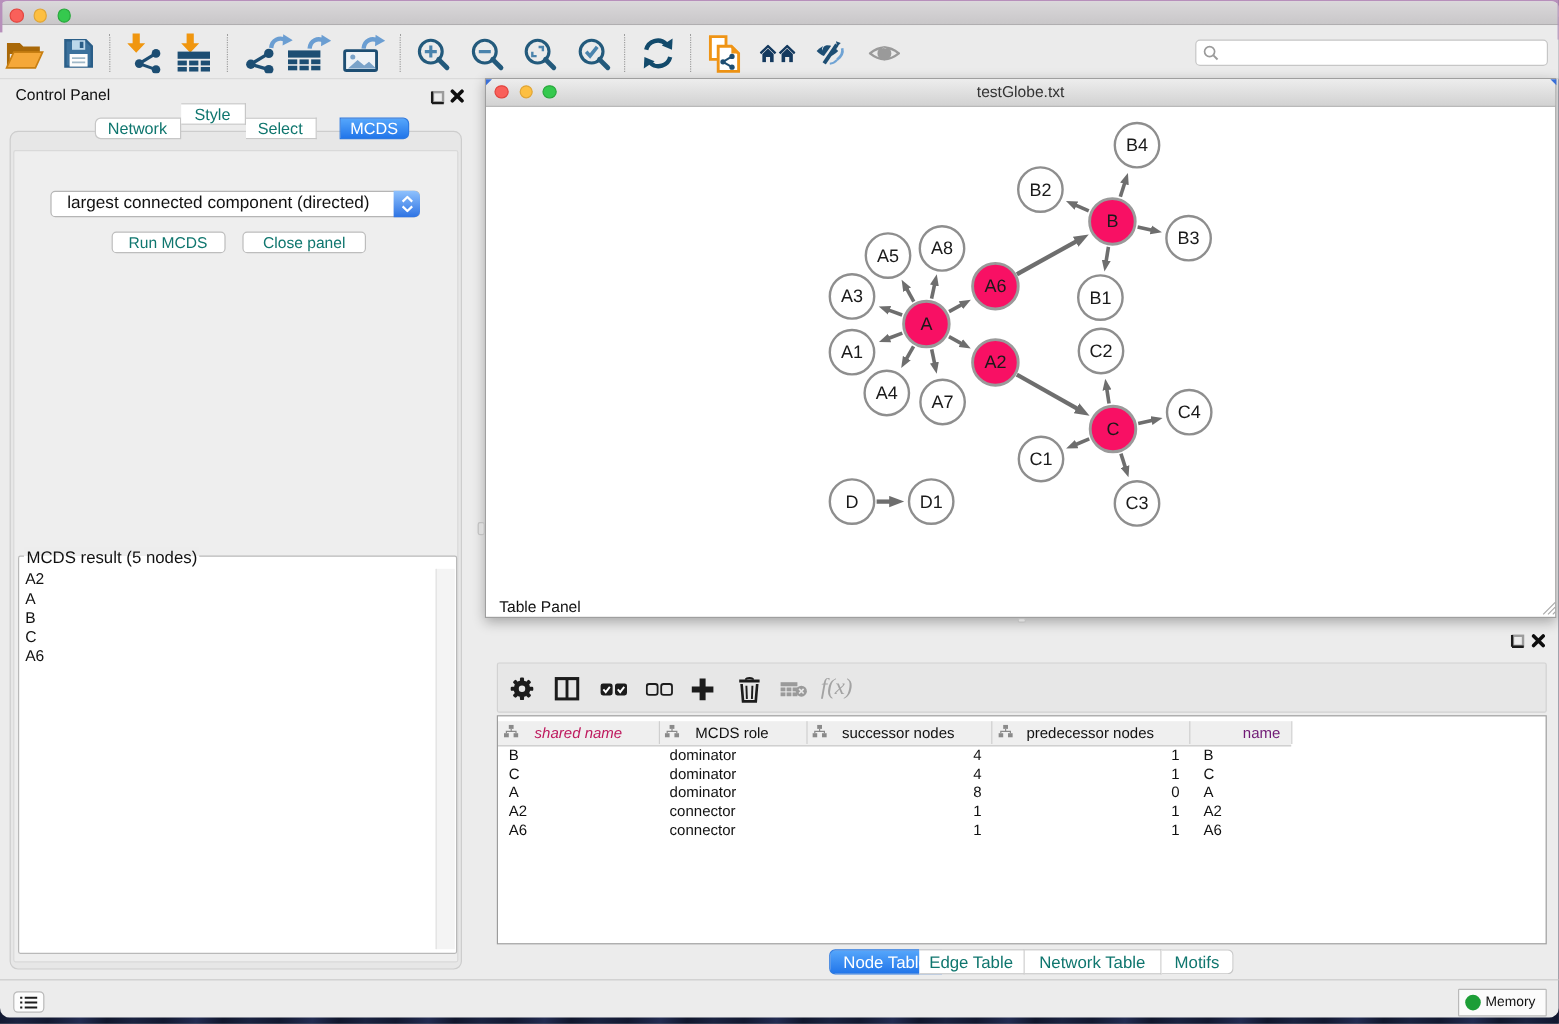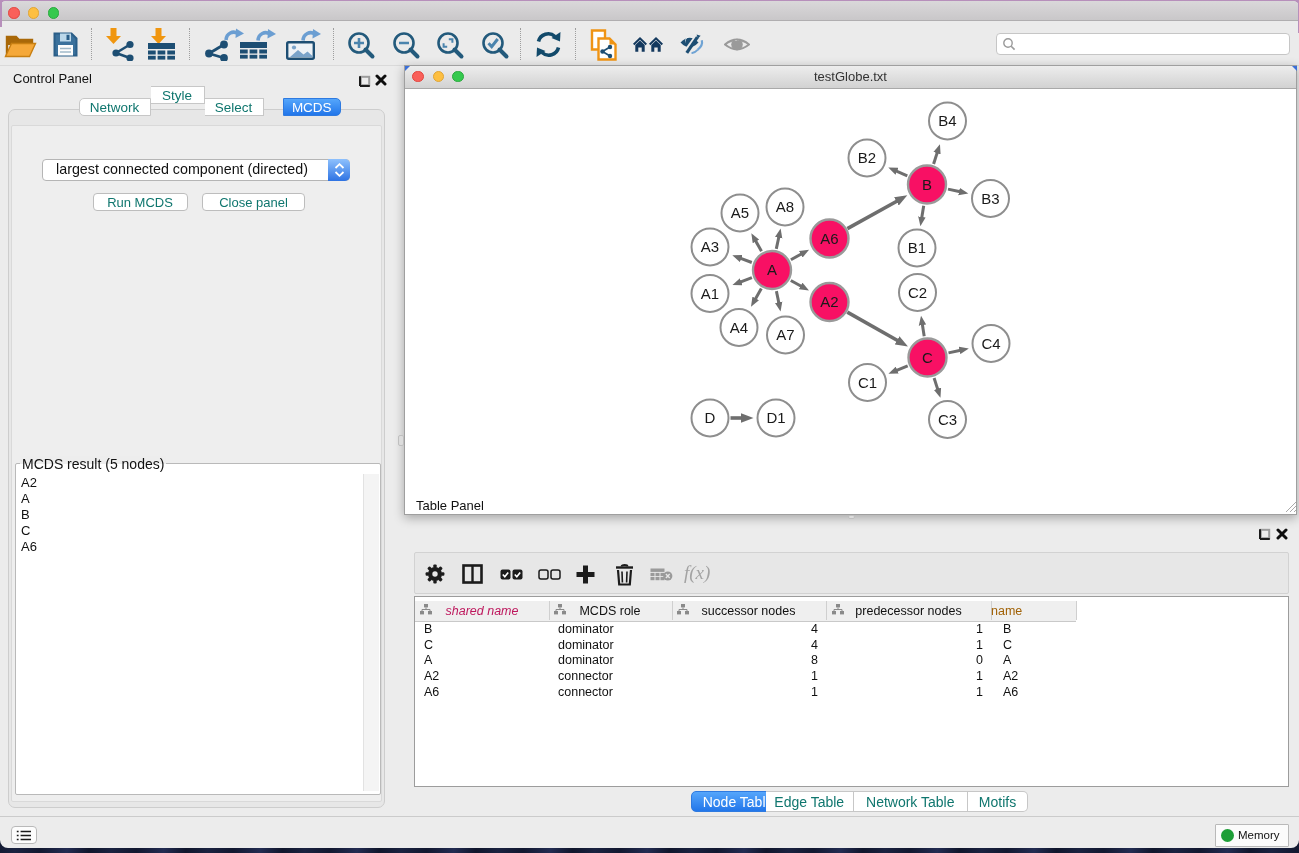--- a/index.html
+++ b/index.html
@@ -400,21 +400,21 @@
        border-bottom:1px solid #c9c9c9;"></div>
   <div class="abs" style="left:548.5px;top:600px;width:0;height:19px;border-left:1px solid #cfcfcf;"></div>
   <div class="abs" style="left:671.5px;top:600px;width:0;height:19px;border-left:1px solid #cfcfcf;"></div>
   <div class="abs" style="left:826px;top:600px;width:0;height:19px;border-left:1px solid #cfcfcf;"></div>
   <div class="abs" style="left:991px;top:600px;width:0;height:19px;border-left:1px solid #cfcfcf;"></div>
   <div class="abs" style="left:1076px;top:600px;width:0;height:19px;border-left:1px solid #cfcfcf;"></div>
   <div class="abs" style="left:415px;top:603px;width:134px;text-align:center;font-size:12.5px;color:#be185d;font-style:italic;">shared name</div>
   <div class="abs" style="left:548px;top:603px;width:124px;text-align:center;font-size:12.5px;color:#111;">MCDS role</div>
   <div class="abs" style="left:671px;top:603px;width:155px;text-align:center;font-size:12.5px;color:#111;">successor nodes</div>
   <div class="abs" style="left:826px;top:603px;width:165px;text-align:center;font-size:12.5px;color:#111;">predecessor nodes</div>
-  <div class="abs" style="left:991px;top:603px;width:76px;text-align:left;font-size:12.5px;color:#a16207;">name</div>
+  <div class="abs" style="left:991px;top:603px;width:76px;text-align:right;font-size:12.5px;color:#701a75;">name</div>
 
   <svg class="abs" style="left:420px;top:603px;" width="12" height="11" viewBox="0 0 12 11">
     <g fill="#8a8a8a">
         <rect x="4" y="0" width="4" height="3.4"></rect>
         <rect x="0" y="7" width="4" height="3.4"></rect>
         <rect x="8" y="7" width="4" height="3.4"></rect>
       </g>
     <path d="M6,3.4 V5.5 M2,7 V5.5 H10 V7" fill="none" stroke="#8a8a8a" stroke-width="1"></path>
   </svg>
   <svg class="abs" style="left:554px;top:603px;" width="12" height="11" viewBox="0 0 12 11">

